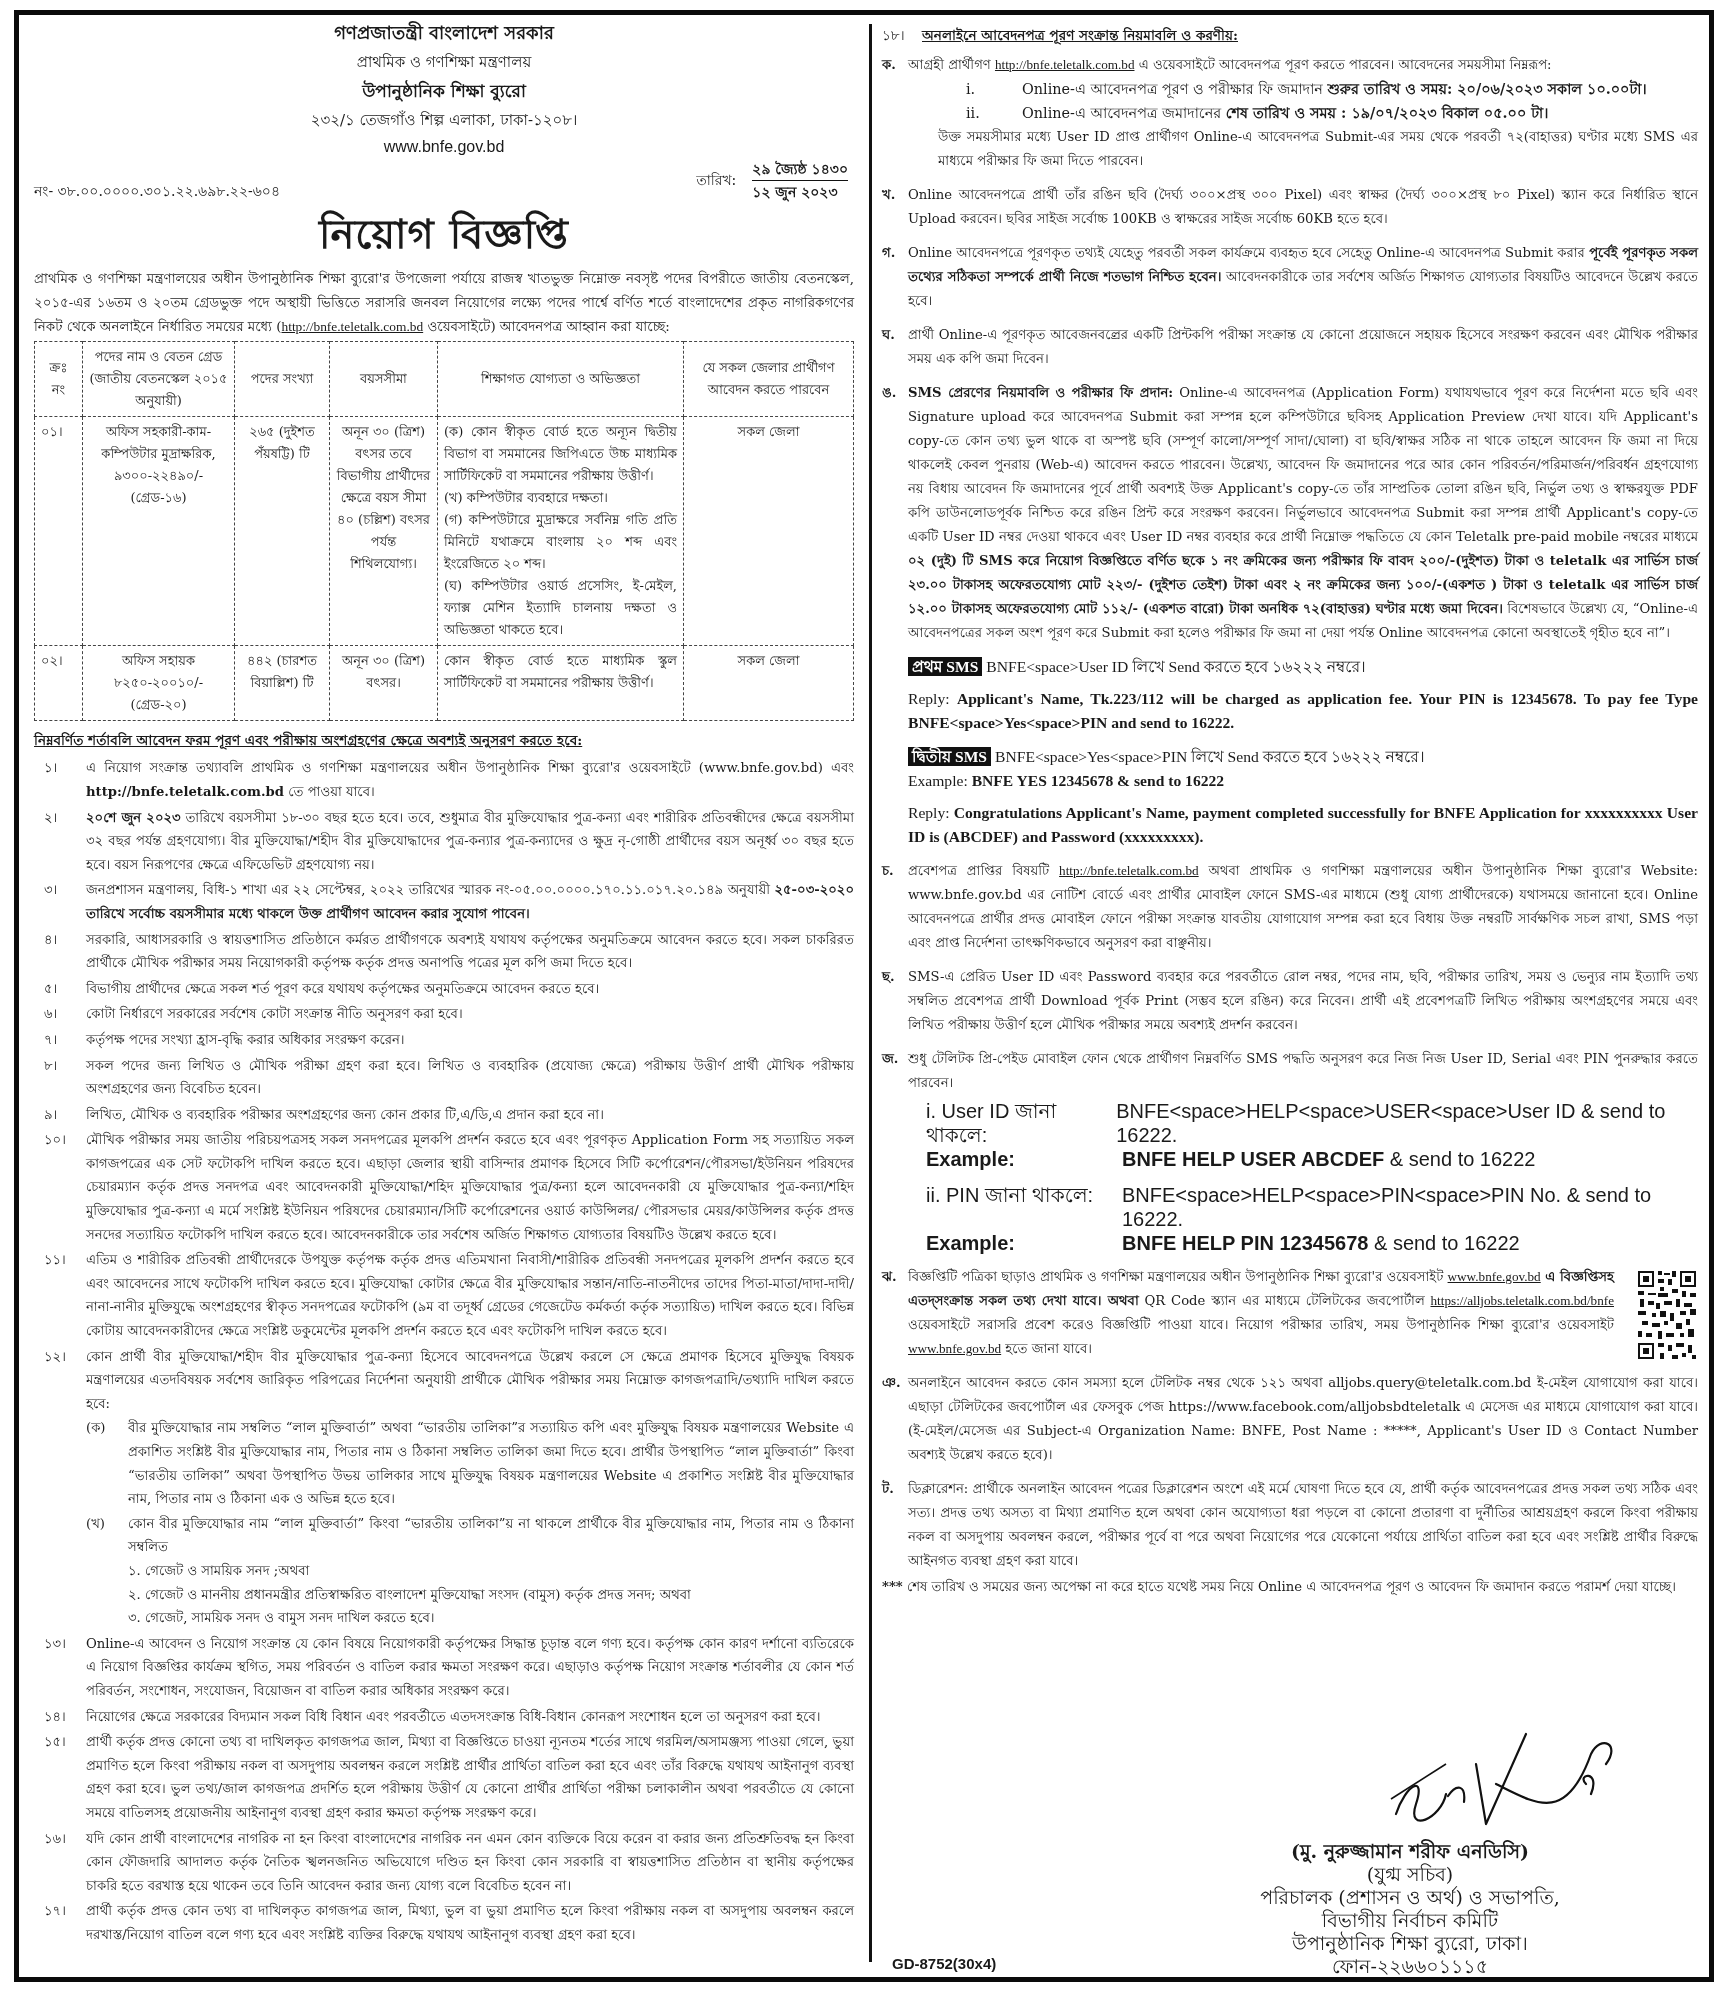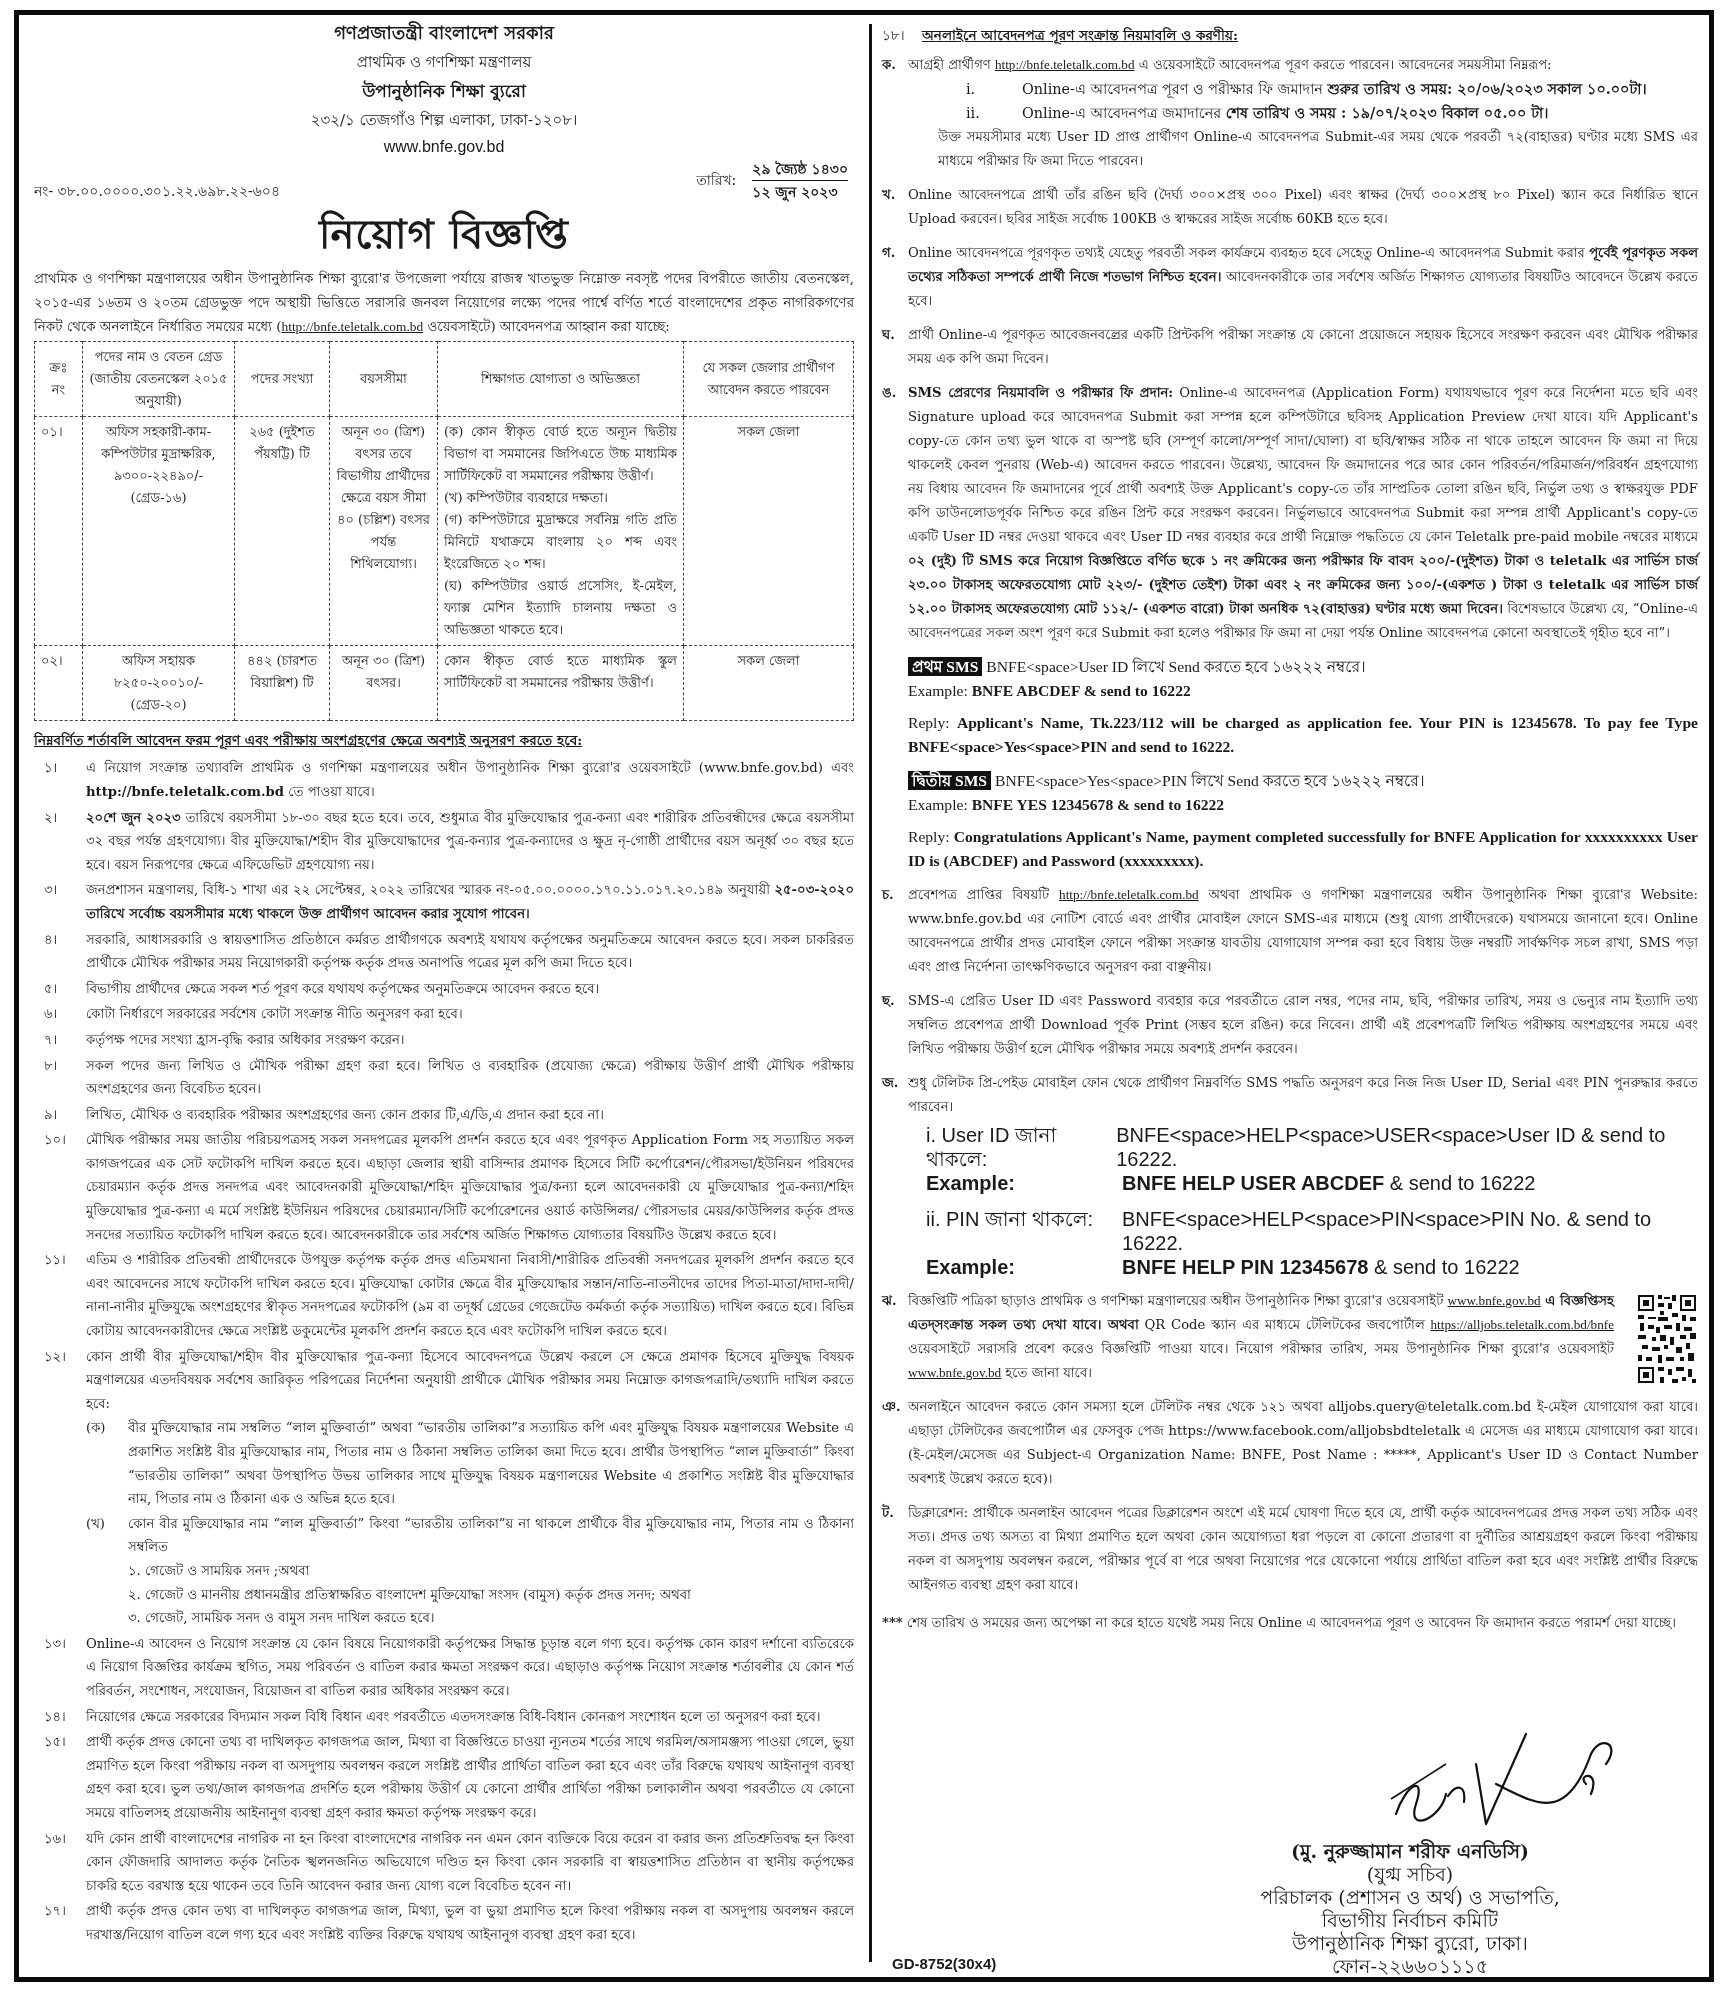--- a/index.html
+++ b/index.html
@@ -61,21 +61,21 @@
   .roman .rn { width: 56px; flex: none; }
   .note-after { padding-left: 30px; font-size: 13.2px; line-height: 24px; }
   .sms-block { font-family: "Liberation Serif", serif; font-size: 15.6px; line-height: 24px; margin: 10px 0 4px 0; }
   .sms-tag { background: #111; color: #fff; font-weight: bold; padding: 1px 4px; margin-right: 4px; }
   .example b { font-weight: bold; }
   .reply { text-align: justify; margin-top: 8px; }
   .help-row { display: flex; font-family: Liberation Sans, sans-serif; font-size: 20px; line-height: 24px; padding-left: 44px; }
   .help-row .hl { width: 196px; flex: none; }
   .qr-wrap { display: flex; gap: 22px; align-items: center; }
   .qr { width: 62px; height: 92px; flex: none; margin-top: 4px; }
-  .final-note { font-size: 13.2px; line-height: 24px; margin-top: 14px; }
+  .final-note { font-size: 13.2px; line-height: 24px; margin-top: 2px; }
   .sig { position: absolute; left: 1386px; top: 1724px; width: 240px; height: 110px; }
   .signer { position: absolute; left: 1130px; width: 560px; text-align: center; font-size: 19px; line-height: 23px; top: 1840px; }
   .gd { position: absolute; left: 892px; top: 1955px; font-family: "Liberation Sans", sans-serif; font-weight: bold; font-size: 15px; }
 </style>
 </head>
 <body>
 
 <div class="frame"></div>
 <div class="col-divider"></div>
 
@@ -267,21 +267,20 @@
     <span class="rnum">ঘ.</span>
     <span class="rbody">প্রার্থী Online-এ পূরণকৃত আবেজনবল্রের একটি প্রিন্টকপি পরীক্ষা সংক্রান্ত যে কোনো প্রয়োজনে সহায়ক হিসেবে সংরক্ষণ করবেন এবং মৌখিক পরীক্ষার সময় এক কপি জমা দিবেন।</span>
   </div>
   <div class="ritem" style="margin-bottom:2px">
     <span class="rnum">ঙ.</span>
     <span class="rbody"><span class="b">SMS প্রেরণের নিয়মাবলি ও পরীক্ষার ফি প্রদান:</span><span> Online-এ আবেদনপত্র (Application Form) যথাযথভাবে পূরণ করে নির্দেশনা মতে ছবি এবং Signature upload করে আবেদনপত্র Submit করা সম্পন্ন হলে কম্পিউটারে ছবিসহ Application Preview দেখা যাবে। যদি Applicant's copy-তে কোন তথ্য ভুল থাকে বা অস্পষ্ট ছবি (সম্পূর্ণ কালো/সম্পূর্ণ সাদা/ঘোলা) বা ছবি/স্বাক্ষর সঠিক না থাকে তাহলে আবেদন ফি জমা না দিয়ে থাকলেই কেবল পুনরায় (Web-এ) আবেদন করতে পারবেন। উল্লেখ্য, আবেদন ফি জমাদানের পরে আর কোন পরিবর্তন/পরিমার্জন/পরিবর্ধন গ্রহণযোগ্য নয় বিধায় আবেদন ফি জমাদানের পূর্বে প্রার্থী অবশ্যই উক্ত Applicant's copy-তে তাঁর সাম্প্রতিক তোলা রঙিন ছবি, নির্ভুল তথ্য ও স্বাক্ষরযুক্ত PDF কপি ডাউনলোডপূর্বক নিশ্চিত করে রঙিন প্রিন্ট করে সংরক্ষণ করবেন। নির্ভুলভাবে আবেদনপত্র Submit করা সম্পন্ন প্রার্থী Applicant's copy-তে একটি User ID নম্বর দেওয়া থাকবে এবং User ID নম্বর ব্যবহার করে প্রার্থী নিম্নোক্ত পদ্ধতিতে যে কোন Teletalk pre-paid mobile নম্বরের মাধ্যমে </span><span class="b">০২ (দুই) টি SMS করে নিয়োগ বিজ্ঞপ্তিতে বর্ণিত ছকে ১ নং ক্রমিকের জন্য পরীক্ষার ফি বাবদ ২০০/-(দুইশত) টাকা ও teletalk এর সার্ভিস চার্জ ২৩.০০ টাকাসহ অফেরতযোগ্য মোট ২২৩/- (দুইশত তেইশ) টাকা এবং ২ নং ক্রমিকের জন্য ১০০/-(একশত ) টাকা ও teletalk এর সার্ভিস চার্জ ১২.০০ টাকাসহ অফেরতযোগ্য মোট ১১২/- (একশত বারো) টাকা অনধিক ৭২(বাহাত্তর) ঘণ্টার মধ্যে জমা দিবেন।</span><span> বিশেষভাবে উল্লেখ্য যে, “Online-এ আবেদনপত্রের সকল অংশ পূরণ করে Submit করা হলেও পরীক্ষার ফি জমা না দেয়া পর্যন্ত Online আবেদনপত্র কোনো অবস্থাতেই গৃহীত হবে না”।</span></span>
   </div>
 
   <div class="sms-block" style="padding-left:26px">
     <div><span class="sms-tag">প্রথম SMS</span><span>BNFE&lt;space&gt;User ID লিখে Send করতে হবে ১৬২২২ নম্বরে।</span></div>
-    <div class="example"><span>Example:</span> <b>BNFE ABCDEF &amp; send to 16222</b></div>
     <div class="reply"><span>Reply:</span> <span class="b">Applicant's Name, Tk.223/112 will be charged as application fee. Your PIN is 12345678. To pay fee Type BNFE&lt;space&gt;Yes&lt;space&gt;PIN and send to 16222.</span></div>
   </div>
   <div class="sms-block" style="padding-left:26px">
     <div><span class="sms-tag">দ্বিতীয় SMS</span><span>BNFE&lt;space&gt;Yes&lt;space&gt;PIN লিখে Send করতে হবে ১৬২২২ নম্বরে।</span></div>
     <div class="example"><span>Example:</span> <b>BNFE YES 12345678 &amp; send to 16222</b></div>
     <div class="reply"><span>Reply:</span> <span class="b">Congratulations Applicant's Name, payment completed successfully for BNFE Application for xxxxxxxxxx User ID is (ABCDEF) and Password (xxxxxxxxx).</span></div>
   </div>
 
   <div class="ritem" style="margin-top:10px">
     <span class="rnum">চ.</span>

